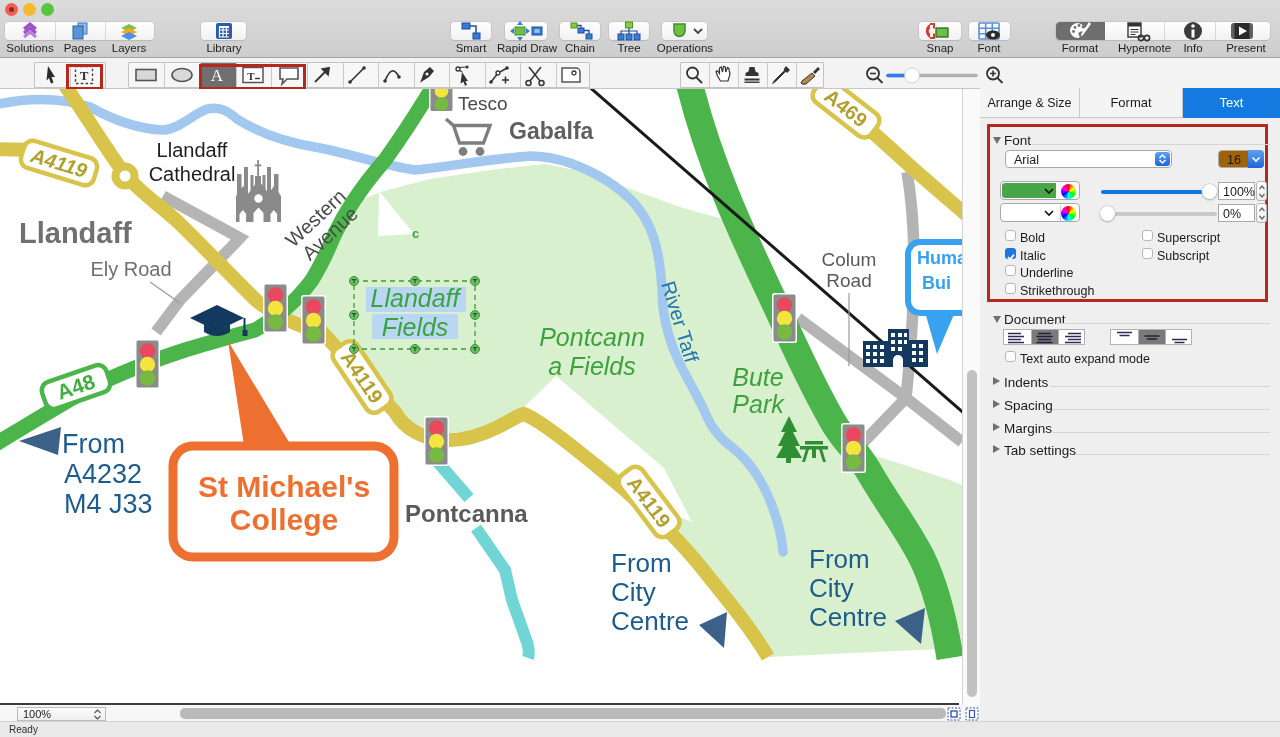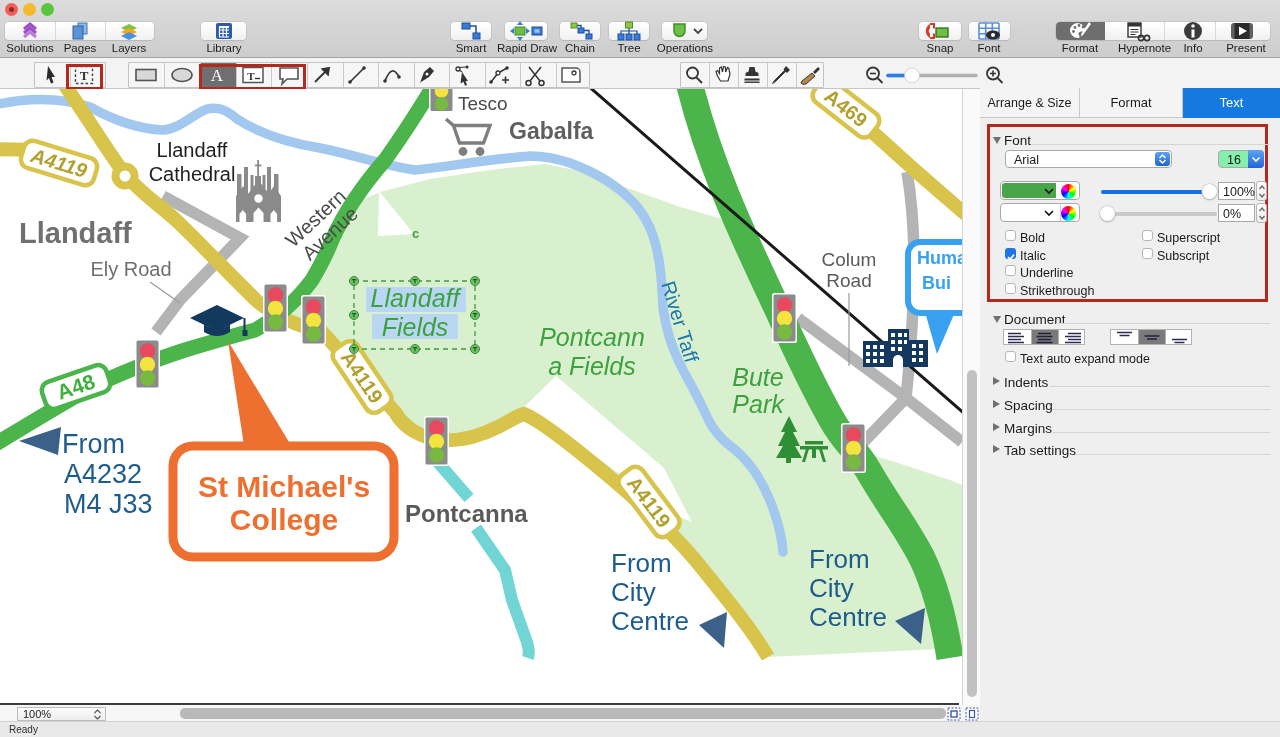--- a/index.html
+++ b/index.html
@@ -586,21 +586,21 @@
   <div class="abs" style="left:25px;top:62px;width:167px;height:18px;background:#fff;border:1px solid #a9a9a9;border-radius:4px">
     <div class="plab" style="left:8px;top:2px">Arial</div>
     <div class="abs" style="right:1px;top:1px;width:15px;height:14px;background:linear-gradient(#5da2f2,#2065d8);border-radius:3px">
       <svg width="15" height="14">
           <path d="M4.5 6 L7.5 3 L10.5 6" fill="none" stroke="#fff" stroke-width="1.5"></path>
           <path d="M4.5 8 L7.5 11 L10.5 8" fill="none" stroke="#fff" stroke-width="1.5"></path>
         </svg>
     </div>
   </div>
 
-  <div class="abs" style="left:238px;top:62px;width:46px;height:18px;background:#86efac;border:1px solid #a9a9a9;border-radius:4px">
+  <div class="abs" style="left:238px;top:62px;width:46px;height:18px;background:#a16207;border:1px solid #a9a9a9;border-radius:4px">
     <div class="plab" style="left:8px;top:2px">16</div>
     <div class="abs" style="right:-1px;top:-1px;width:16px;height:18px;background:linear-gradient(#5da2f2,#2065d8);border-radius:0 4px 4px 0">
       <svg width="16" height="18">
           <path d="M4.5 7.5 L8 11 L11.5 7.5" fill="none" stroke="#fff" stroke-width="1.6"></path>
         </svg>
     </div>
   </div>
 
   <div class="abs" style="left:20px;top:93px;width:80px;height:19px;background:#fff;border:1px solid #a9a9a9;border-radius:4px">
     <div class="abs" style="left:1px;top:1px;width:54px;height:15px;background:#48a548;border-radius:3px 0 0 3px"></div>

